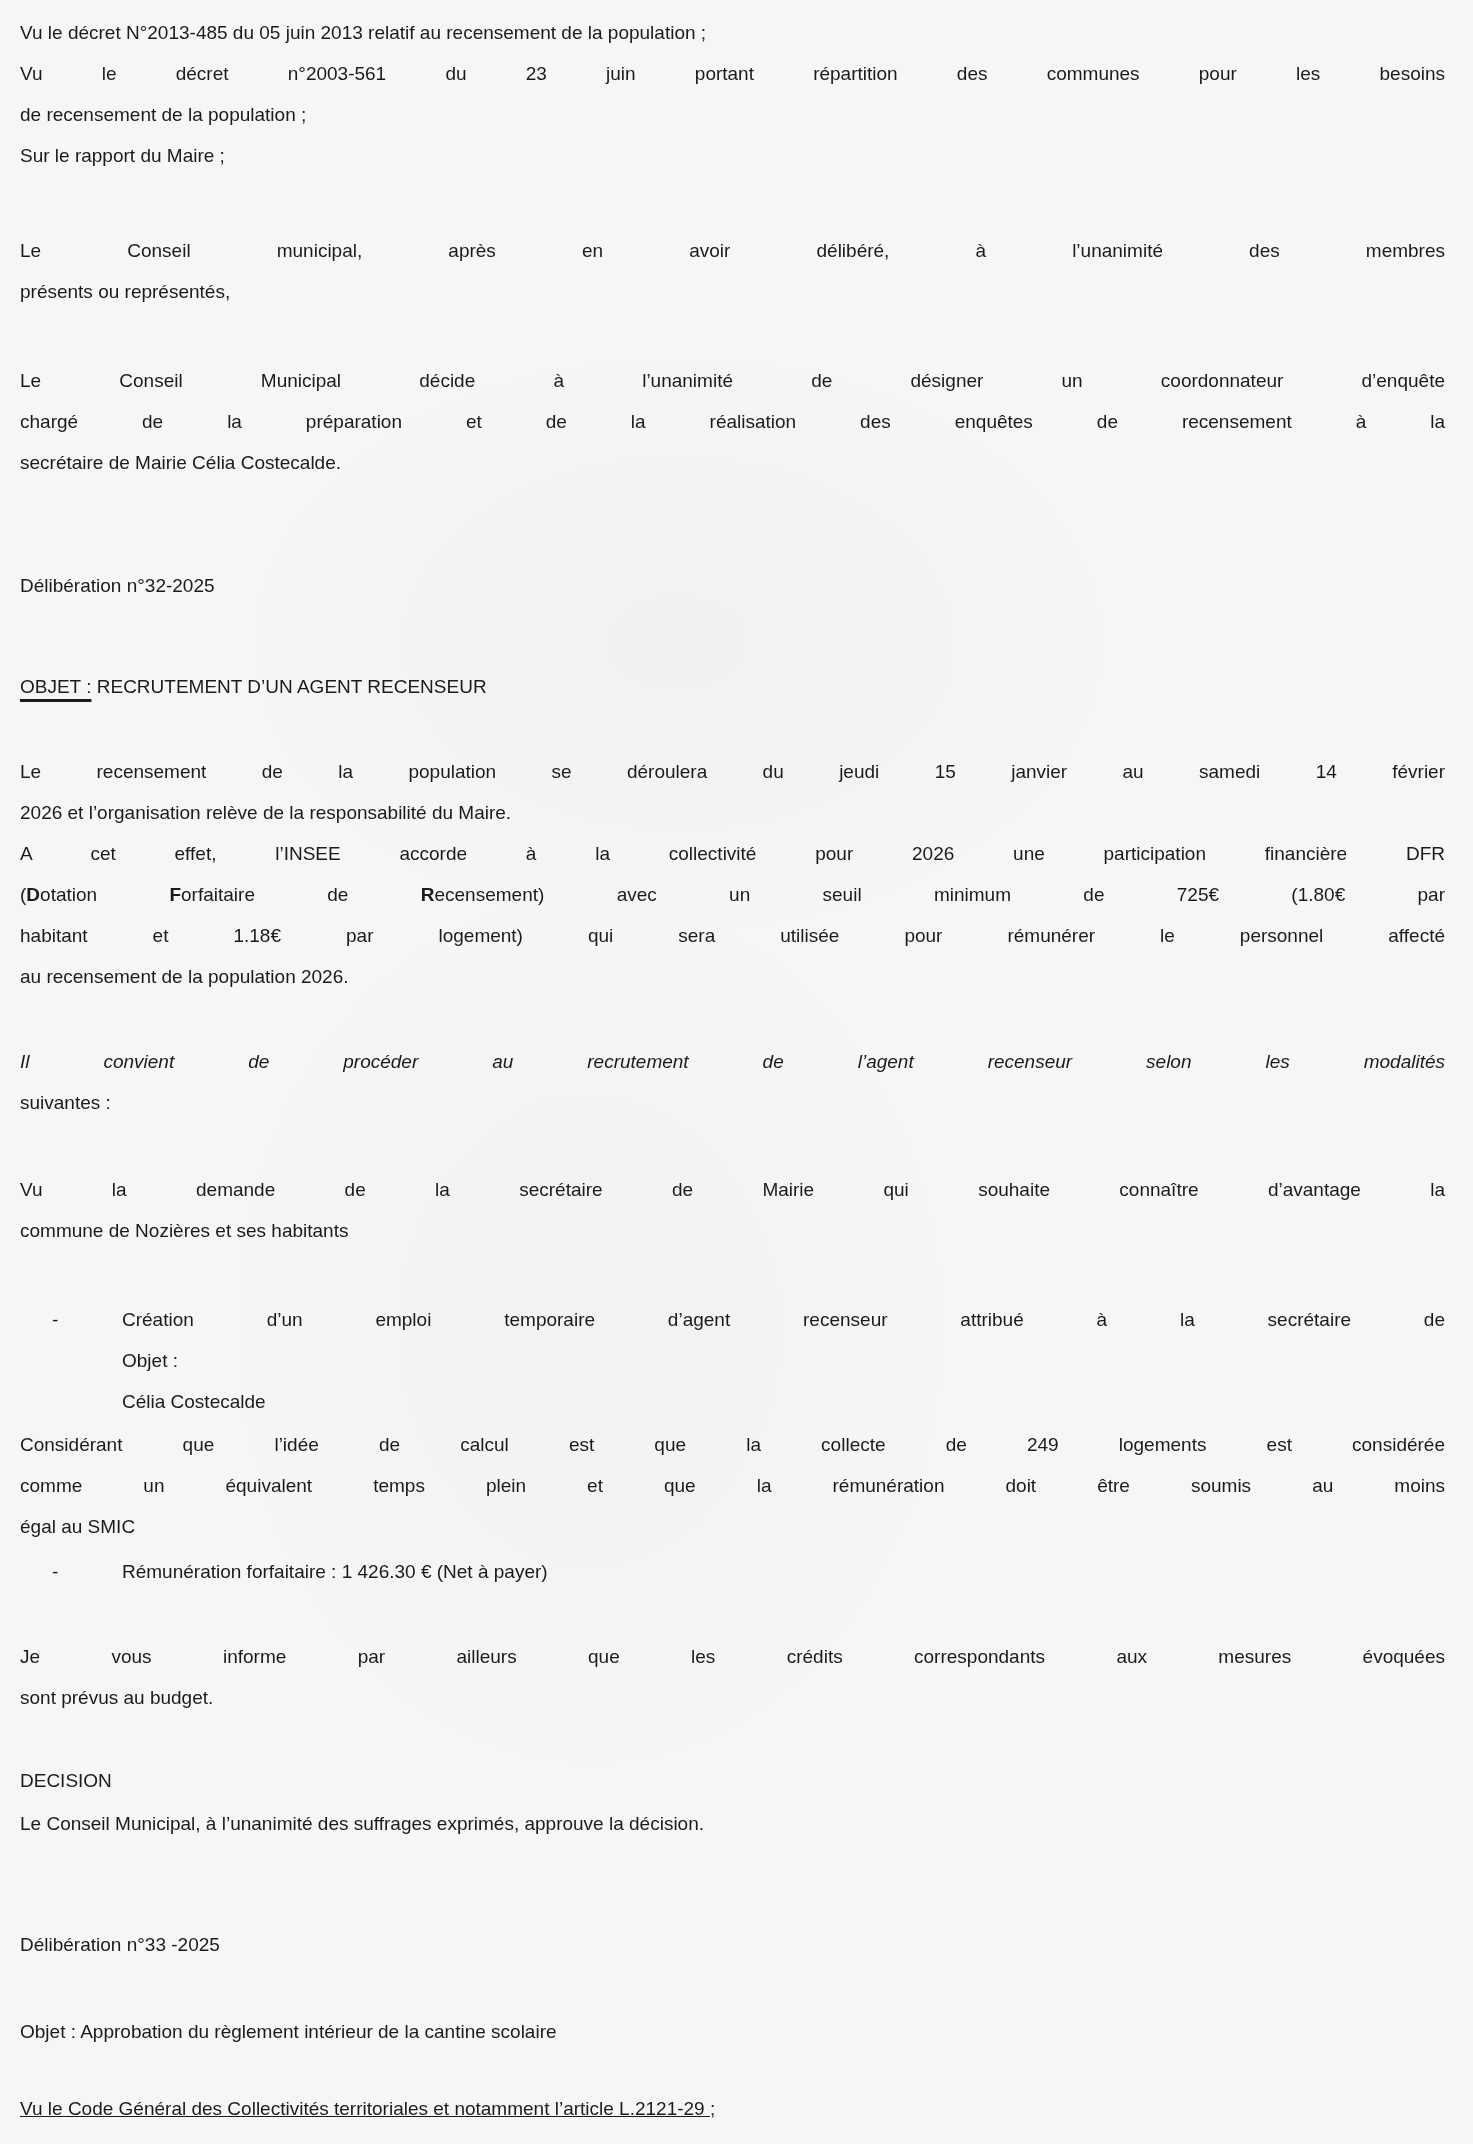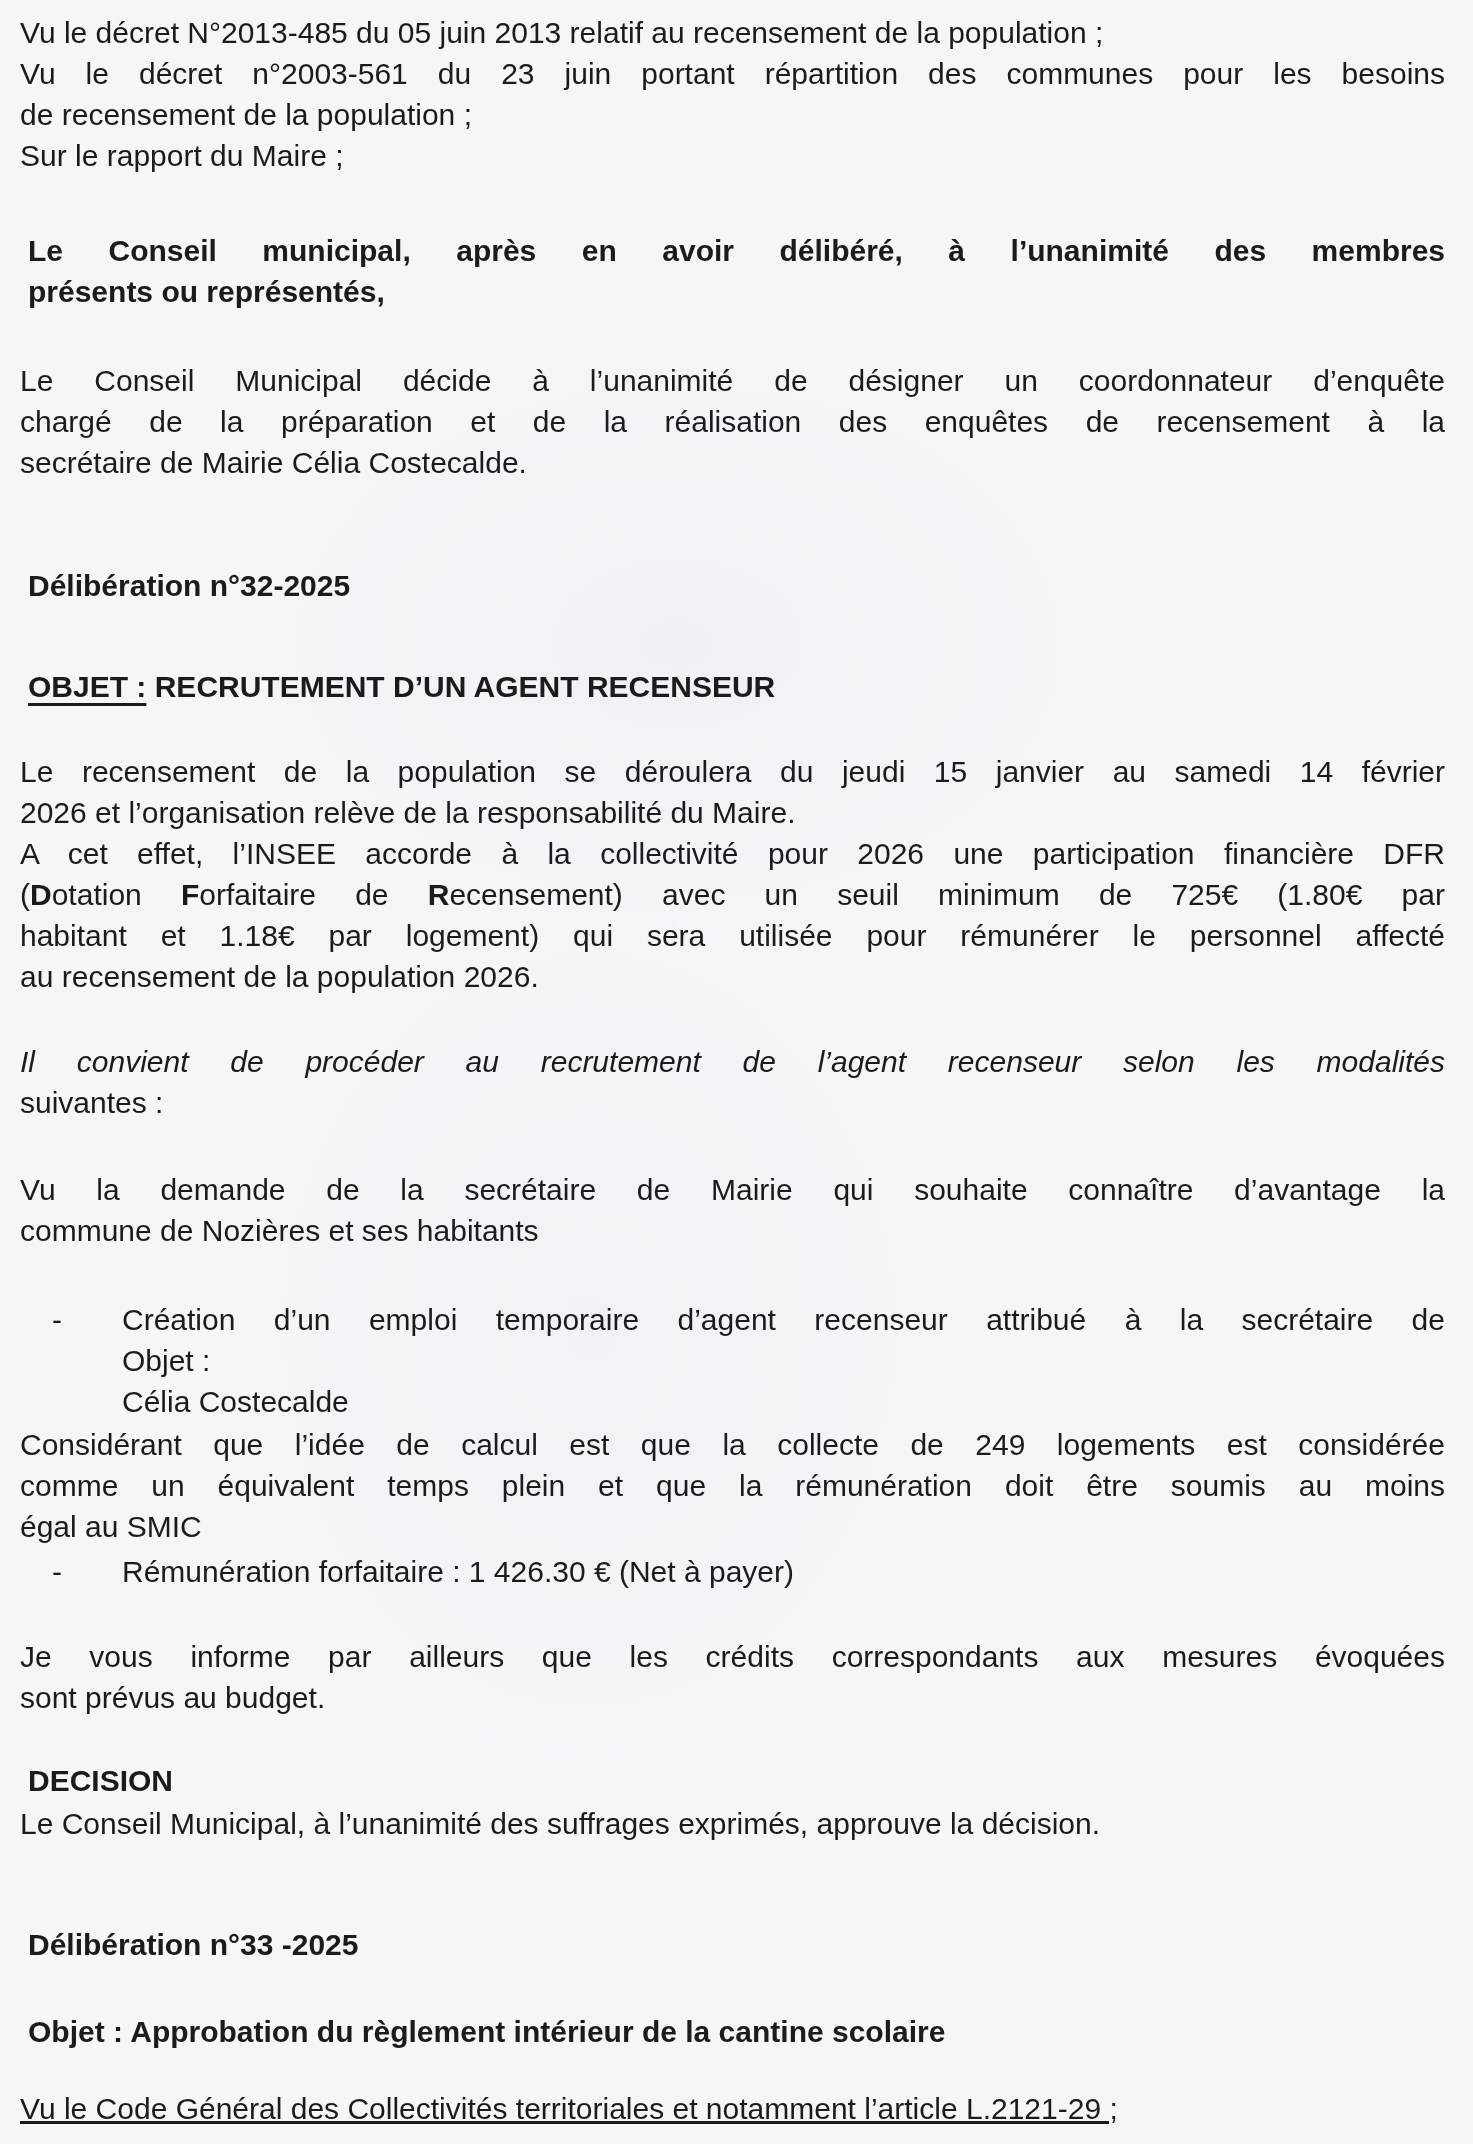--- a/index.html
+++ b/index.html
@@ -14,32 +14,32 @@
     height: 2144px;
     margin: 0 auto;
     box-sizing: border-box;
     padding: 12px 28px 0 20px;
     background:
       radial-gradient(ellipse 620px 420px at 46% 30%, rgba(185,195,208,0.10), transparent 70%),
       radial-gradient(ellipse 520px 640px at 40% 62%, rgba(185,195,208,0.08), transparent 70%),
       #f5f6f6;
     color: #1b1b1b;
     font-family: "Liberation Sans", "DejaVu Sans", sans-serif;
-    font-size: 30px;
+    font-size: 19px;
     line-height: 41px;
     overflow: hidden;
   }
   .ln { white-space: nowrap; }
   
   .jl {
     white-space: normal;
     text-align: justify;
     text-align-last: justify;
   }
-  .bold { font-weight: 700; margin-left: 8px; }
+  .bold { font-weight: 400; }
   .center { text-align: left; }
   .underline {
     text-decoration: underline;
     text-decoration-thickness: 3px;
     text-underline-offset: 6px;
   }
   .bullet {
     position: relative;
     padding-left: 102px;
   }

